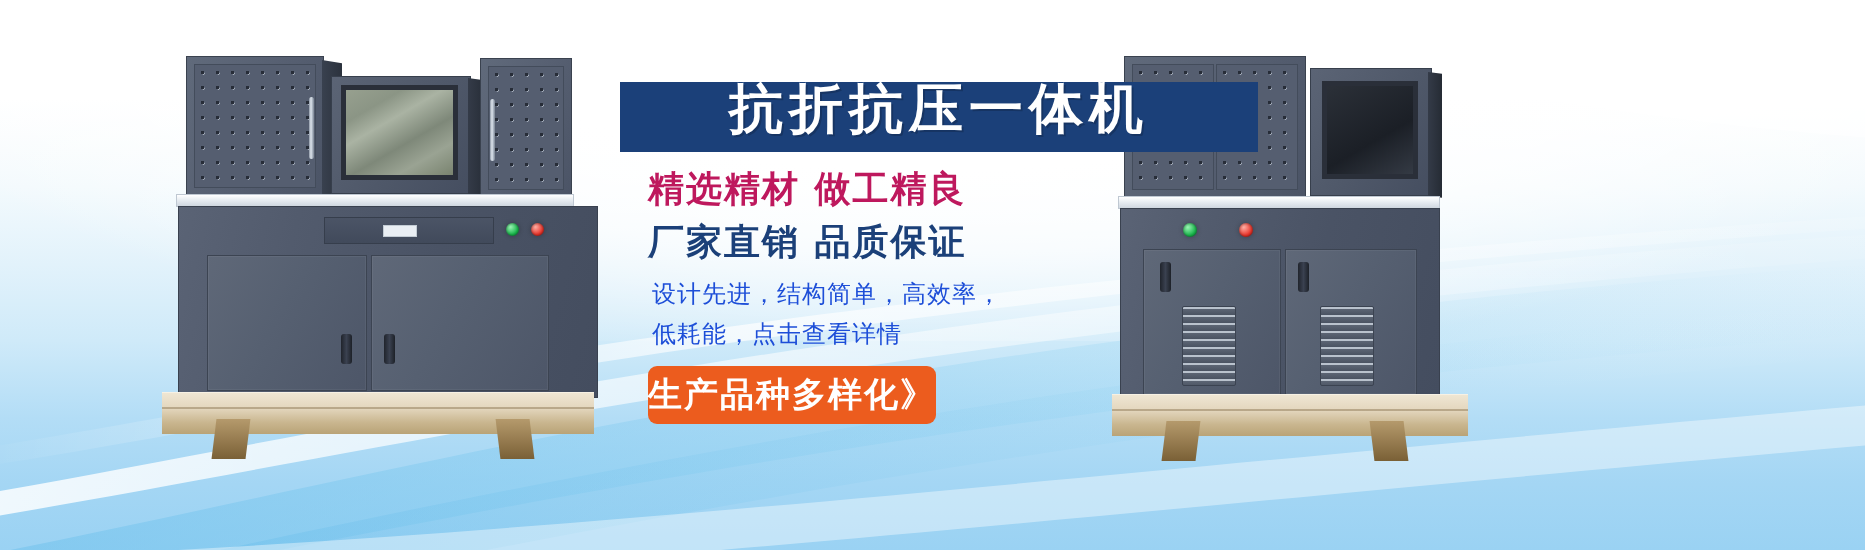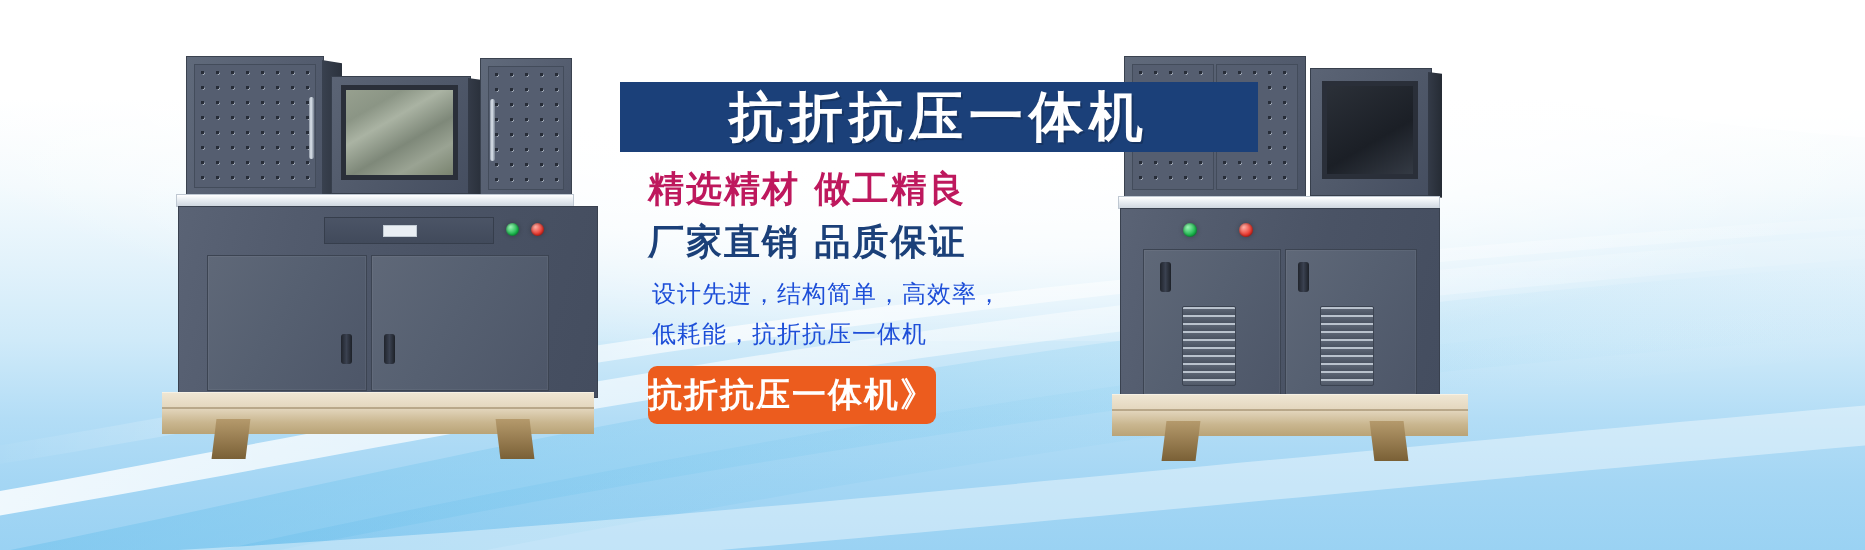--- a/index.html
+++ b/index.html
@@ -116,21 +116,21 @@
     background:linear-gradient(to bottom,#ffffff,#e8edf2 45%,#cfd7e0);
     border:1px solid #bfc8d2;
   }
 
   
   .copy{ position:absolute; }
 
   .title-bar{
     position:absolute;
     background:#1b4079;
-    display:flex; align-items:center; justify-content:center;
+    display:flex; justify-content:center;
   }
   .title-text{
     color:#ffffff;
     font-size:54px; font-weight:bold;
     letter-spacing:6px;
     line-height:1;
     font-family:"DejaVu Sans","Liberation Sans",sans-serif;
     text-shadow:2px 2px 0 rgba(0,0,0,.18);
     white-space:nowrap;
   }
@@ -303,20 +303,20 @@
     <div class="title-bar" style="left:0px; top:22px; width:638px; height:70px;">
       <span class="title-text">抗折抗压一体机</span>
     </div>
 
     <div class="tag-orange" style="left:28px; top:105px;">精选精材 做工精良</div>
 
     <div class="tag-navy" style="left:28px; top:158px;">厂家直销  品质保证</div>
 
     <div class="desc" style="left:32px; top:218px;">设计先进，结构简单，高效率，</div>
 
-    <div class="desc" style="left:32px; top:258px;">低耗能，抗折抗压一体机</div>
+    <div class="desc" style="left:32px; top:258px;">低耗能，点击查看详情</div>
 
     <div class="cta" style="left:28px; top:306px; width:288px; height:58px;">
-      <span class="cta-text">抗折抗压一体机》</span>
+      <span class="cta-text">生产品种多样化》</span>
     </div>
   </div>
 
 </div>
 
 </body></html>

